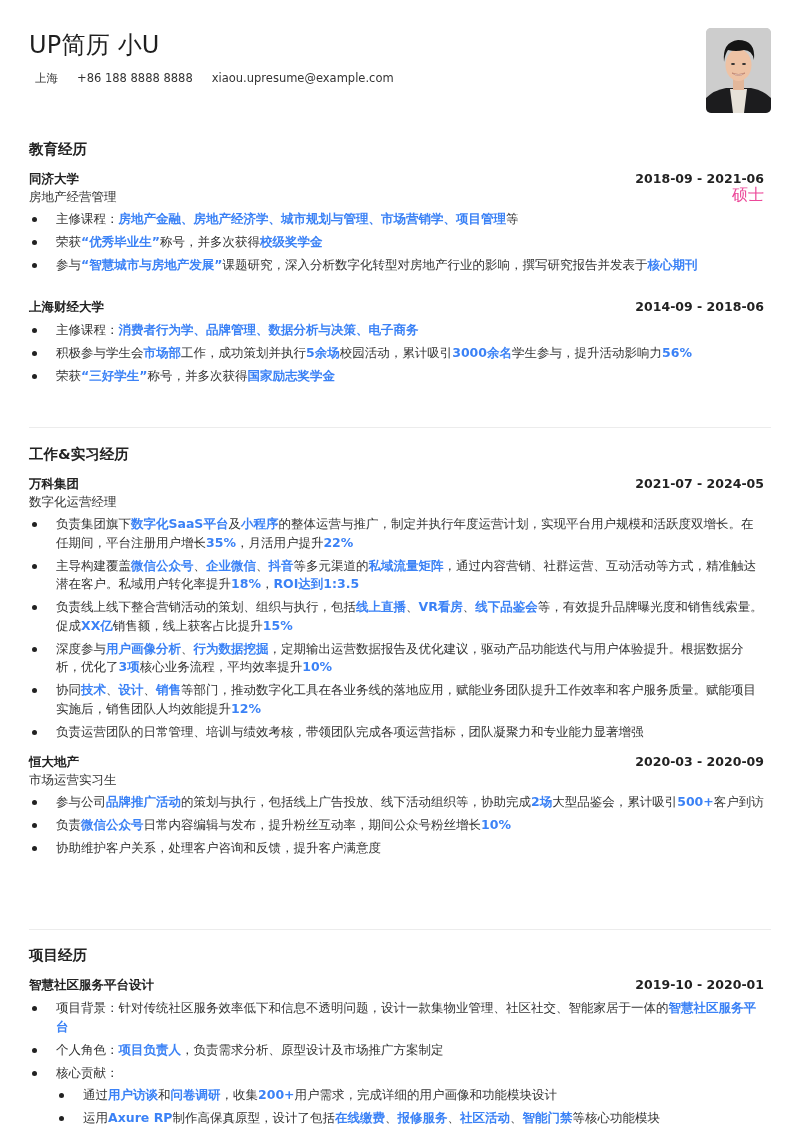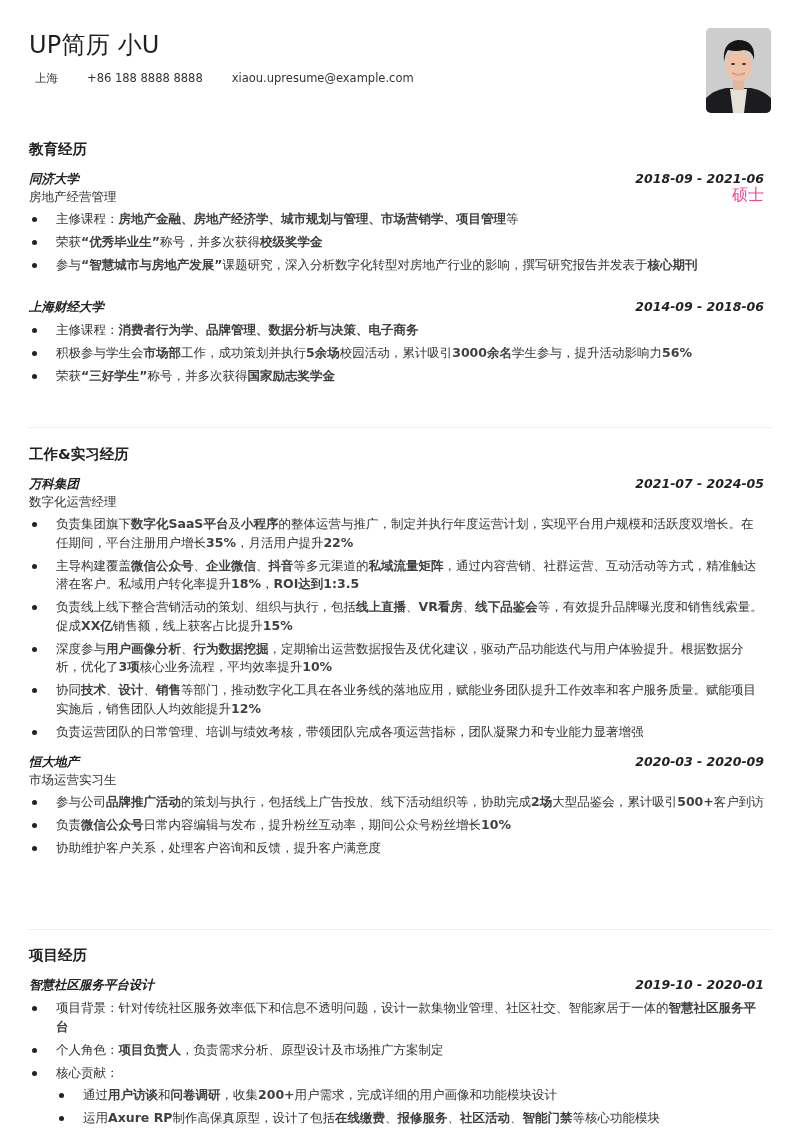--- a/index.html
+++ b/index.html
@@ -5,50 +5,50 @@
   * { box-sizing: border-box; margin: 0; padding: 0; }
   html, body { width: 799px; height: 1130px; overflow: hidden; background: #ffffff; }
   body {
     font-family: "DejaVu Sans", "Liberation Sans", sans-serif;
     color: #222222;
     position: relative;
   }
   .page { position: absolute; left: 0; top: 0; width: 799px; height: 1038px; }
   .header { position: absolute; left: 29px; top: 28px; width: 660px; }
   .name { font-size: 24px; font-weight: 500; color: #1f1f1f; line-height: 34px; letter-spacing: 0.2px; }
-  .contact { margin-top: 8px; font-size: 11.5px; color: #333; display: flex; gap: 10px; line-height: 16px; }
+  .contact { margin-top: 8px; font-size: 11.5px; color: #333; display: flex; gap: 0; line-height: 16px; }
   .contact span { margin-right: 19px; }
   .contact span:first-child { margin-left: 6px; }
   .photo {
     position: absolute; left: 706px; top: 28px; width: 65px; height: 85px;
     border-radius: 5px; overflow: hidden; background: #cfcfcf;
   }
   .section { position: absolute; left: 29px; width: 735px; }
   .section-title { font-size: 14.5px; font-weight: 700; color: #222; line-height: 20px; }
   .divider { position: absolute; left: 29px; width: 742px; height: 1px; background: #ececec; }
   .entry { position: relative; }
-  .entry-head { display: flex; justify-content: space-between; align-items: flex-start; font-style: italic; }
+  .entry-head { display: flex; justify-content: space-between; align-items: flex-start; }
   .org { font-size: 12.5px; font-weight: 700; color: #222; line-height: 18px; }
   .date { font-size: 12.5px; font-weight: 700; color: #222; line-height: 18px; }
   .entry-sub { display: flex; justify-content: space-between; }
   .role { font-size: 12.5px; color: #333; line-height: 17px; }
   .degree { font-size: 16px; color: #ec4899; line-height: 17px; font-family: Liberation Mono, monospace; }
   ul.bullets { list-style: none; margin-top: 5px; }
   ul.bullets li {
     position: relative; padding-left: 27px; font-size: 12.5px; color: #333;
     line-height: 18.5px; margin-bottom: 4.5px;
   }
   ul.bullets li::before {
     content: ""; position: absolute; left: 3px; top: 7px; width: 5px; height: 5px;
     border-radius: 50%; background: #222;
   }
   ul.sub { list-style: none; margin-top: 4px; }
   ul.sub li { padding-left: 27px; }
   ul.sub li::before { left: 3px; }
-  b { font-weight: 700; color: #404040; text-align: right; }
+  b { font-weight: 700; color: #3b82f6; text-align: right; }
 </style>
 </head>
 <body>
 
 <div class="page">
 
   <div class="header">
     <div class="name">UP简历 小U</div>
     <div class="contact">
       <span>上海</span>

